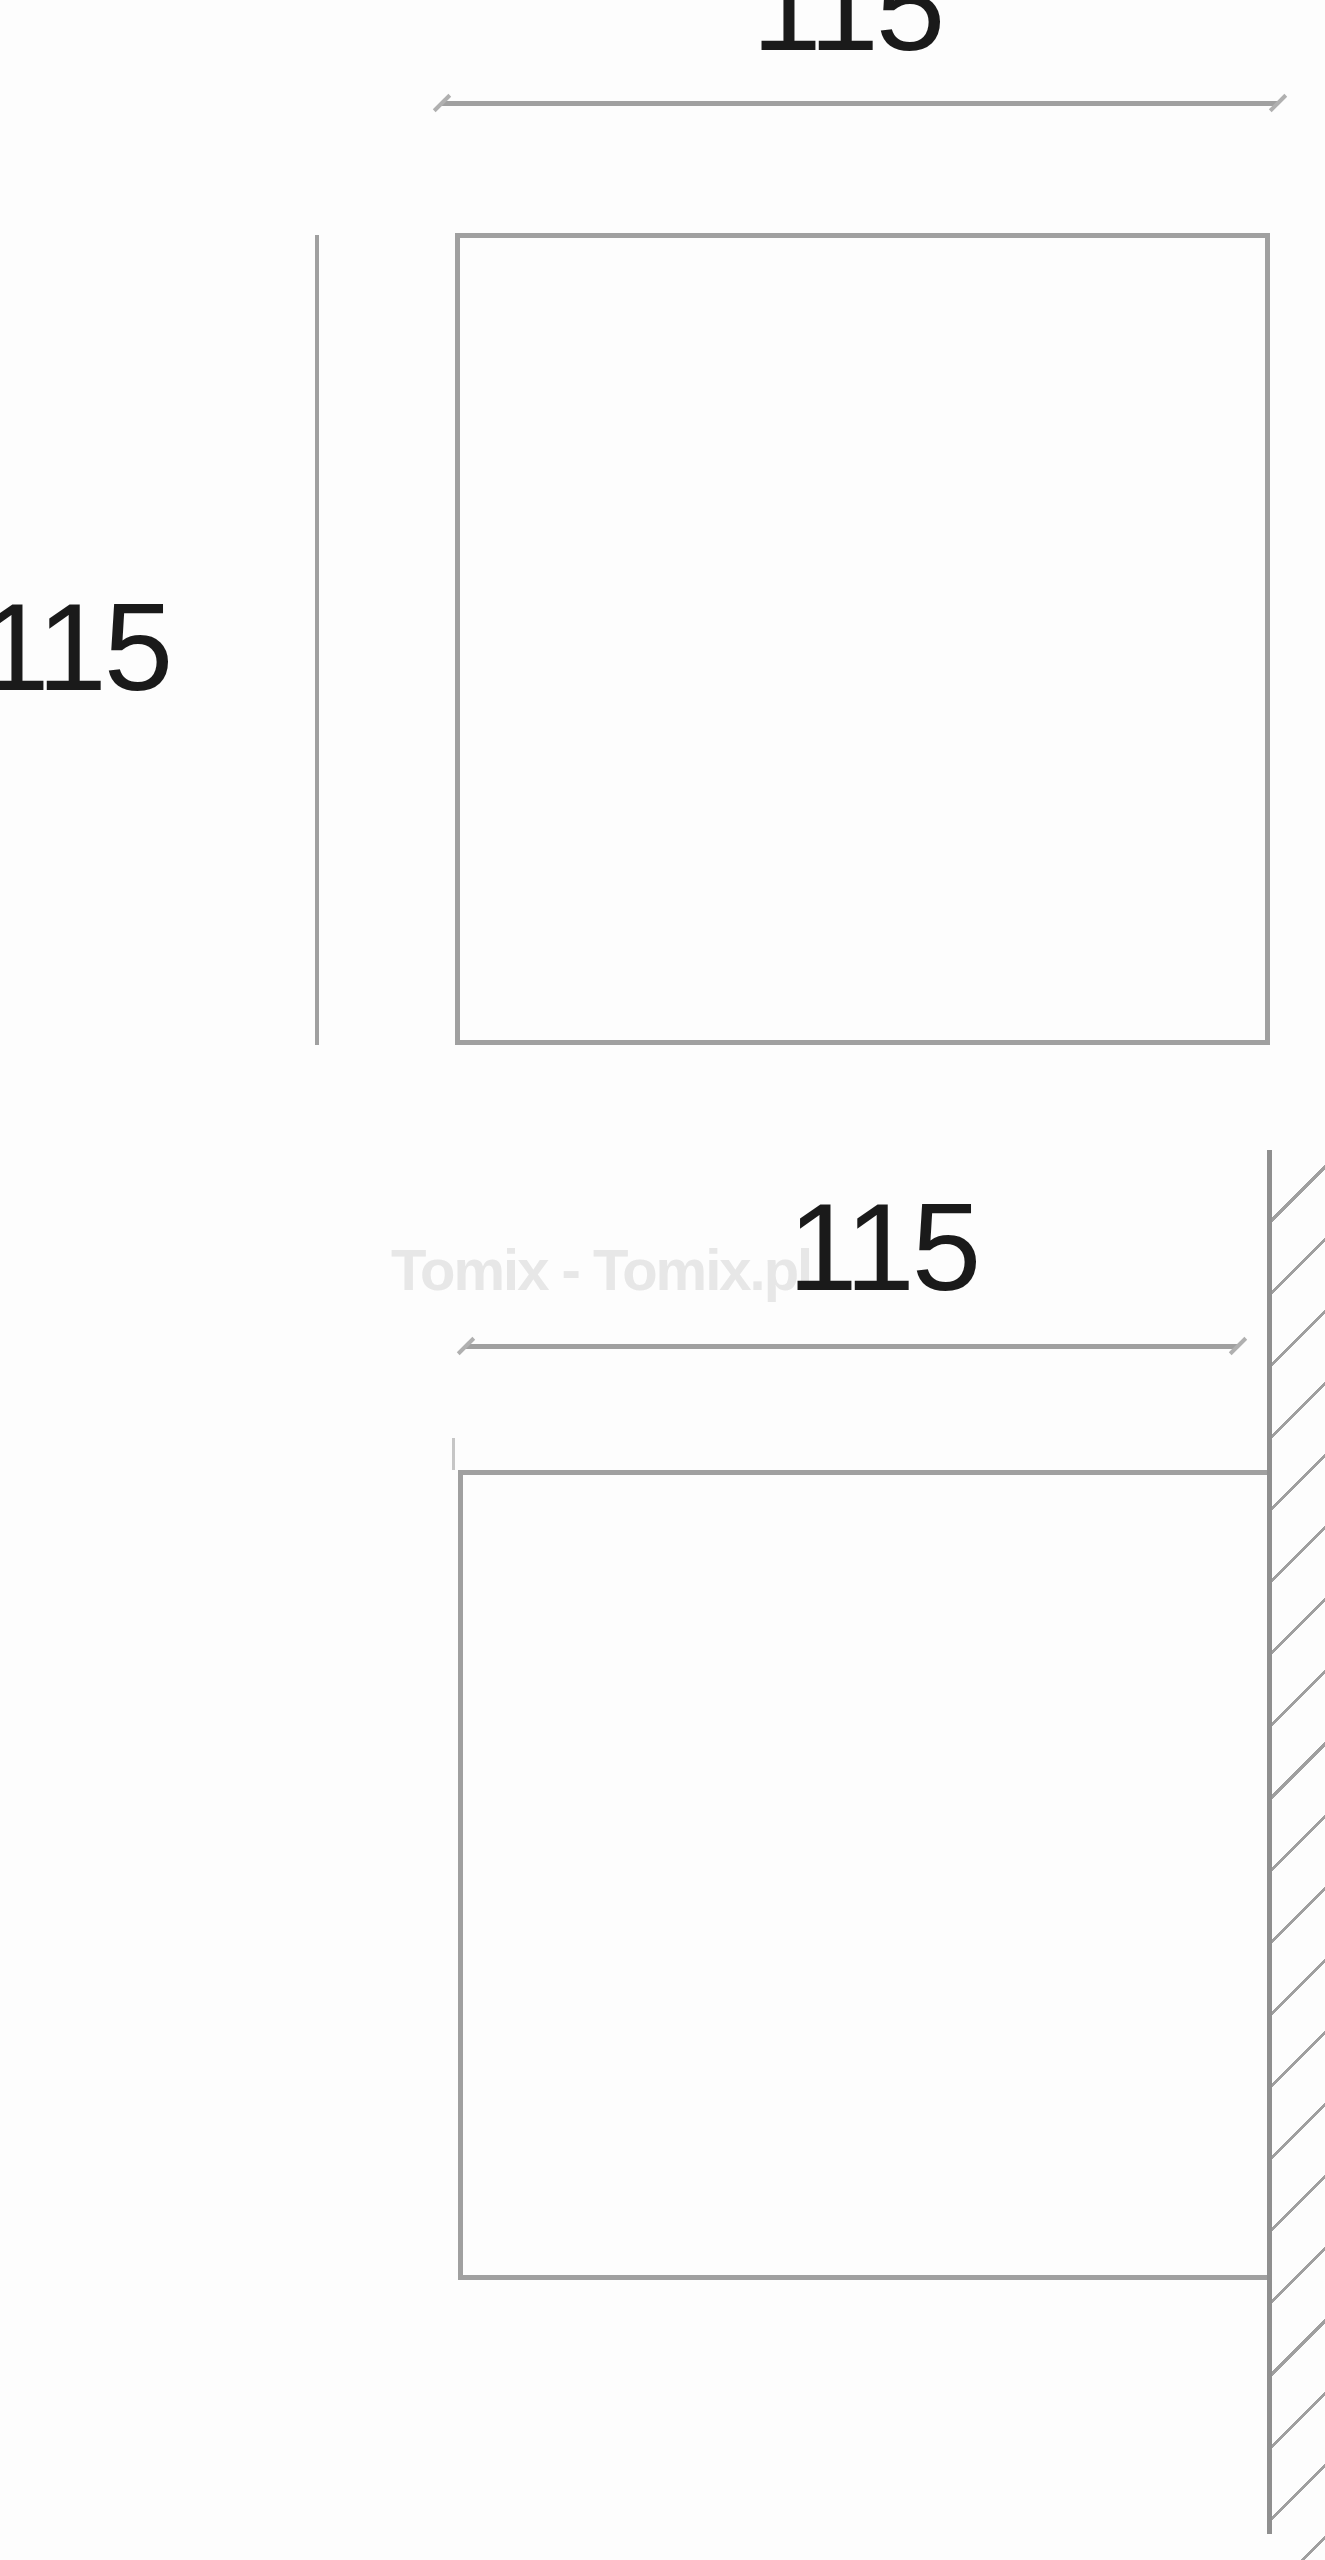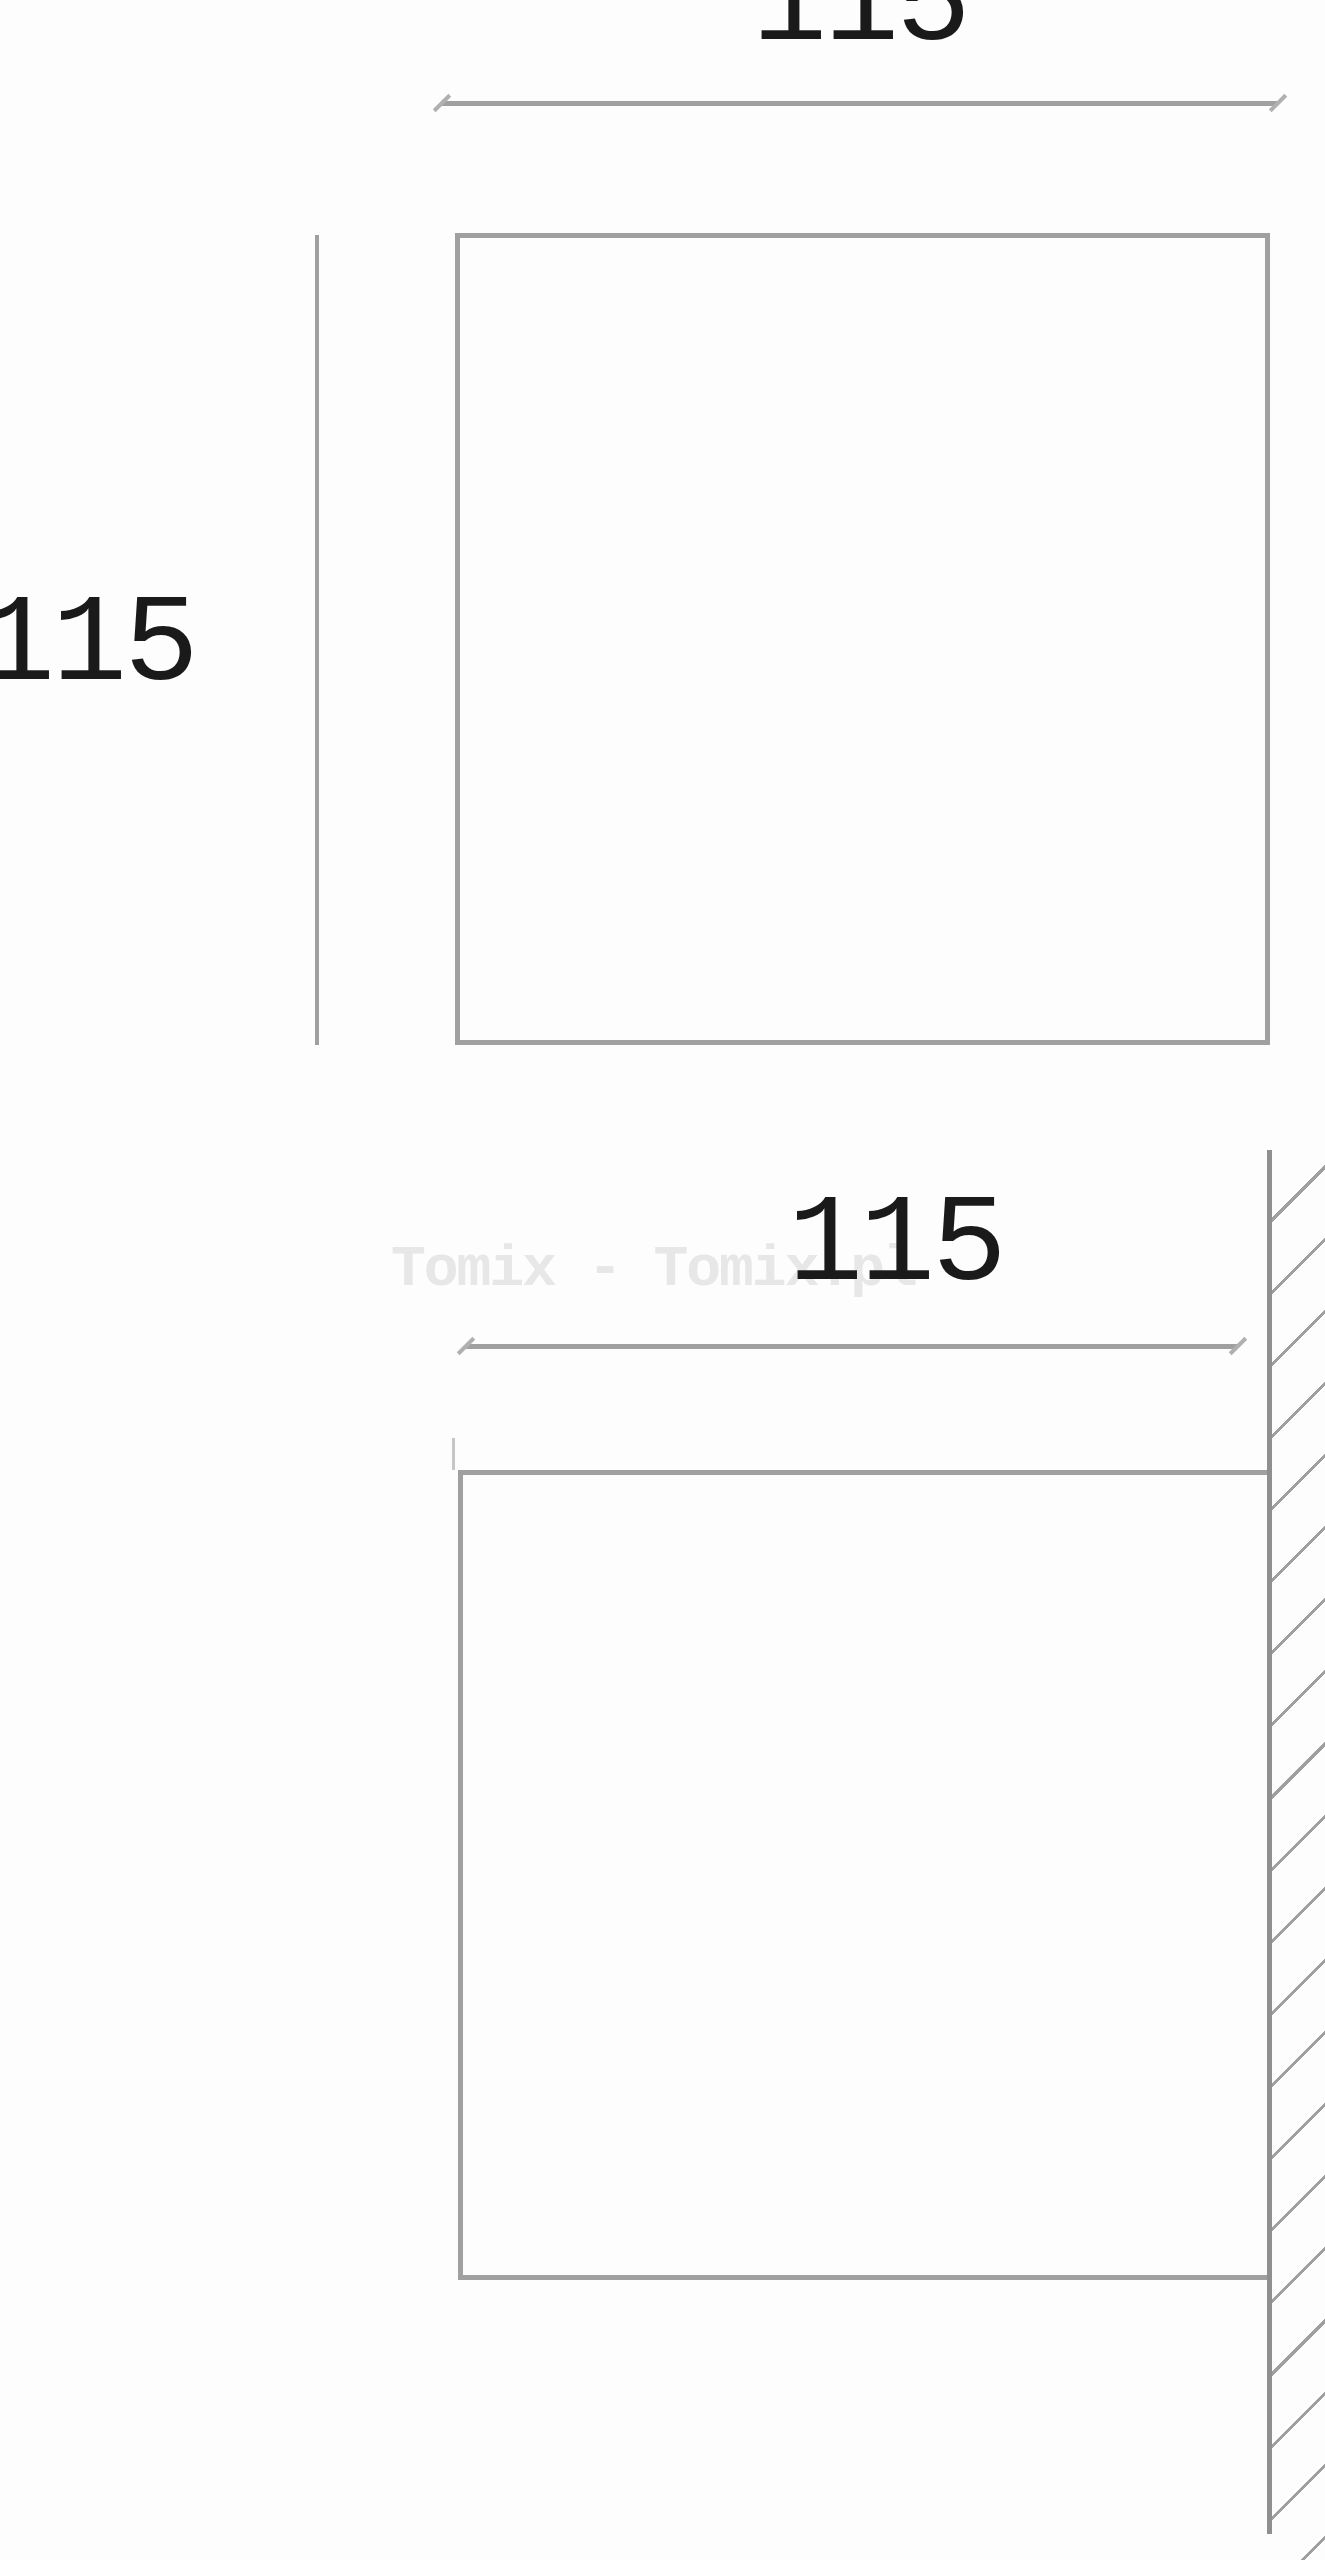--- a/index.html
+++ b/index.html
@@ -9,21 +9,21 @@
     --watermark_gray:#e7e7e7;
     --hatch_gray:#9f9f9f;
     --background:#fdfdfd;
     --tick_gray:#b0b0b0;
   }
   html,body{margin:0;padding:0;}
   body{width:1325px;height:2560px;overflow:hidden;background:var(--background);}
   .canvas{
     position:relative;width:1325px;height:2560px;overflow:hidden;
     background:var(--background);
-    font-family:Liberation Mono, monospace;
+    font-family:Liberation Sans, sans-serif;
   }
   .dim-label{
     position:absolute;
     font-size:125px;
     line-height:1;
     letter-spacing:-3px;
     color:var(--dim_text);
     white-space:nowrap;
   }
   .hline{position:absolute;height:5px;background:var(--line_gray);}

